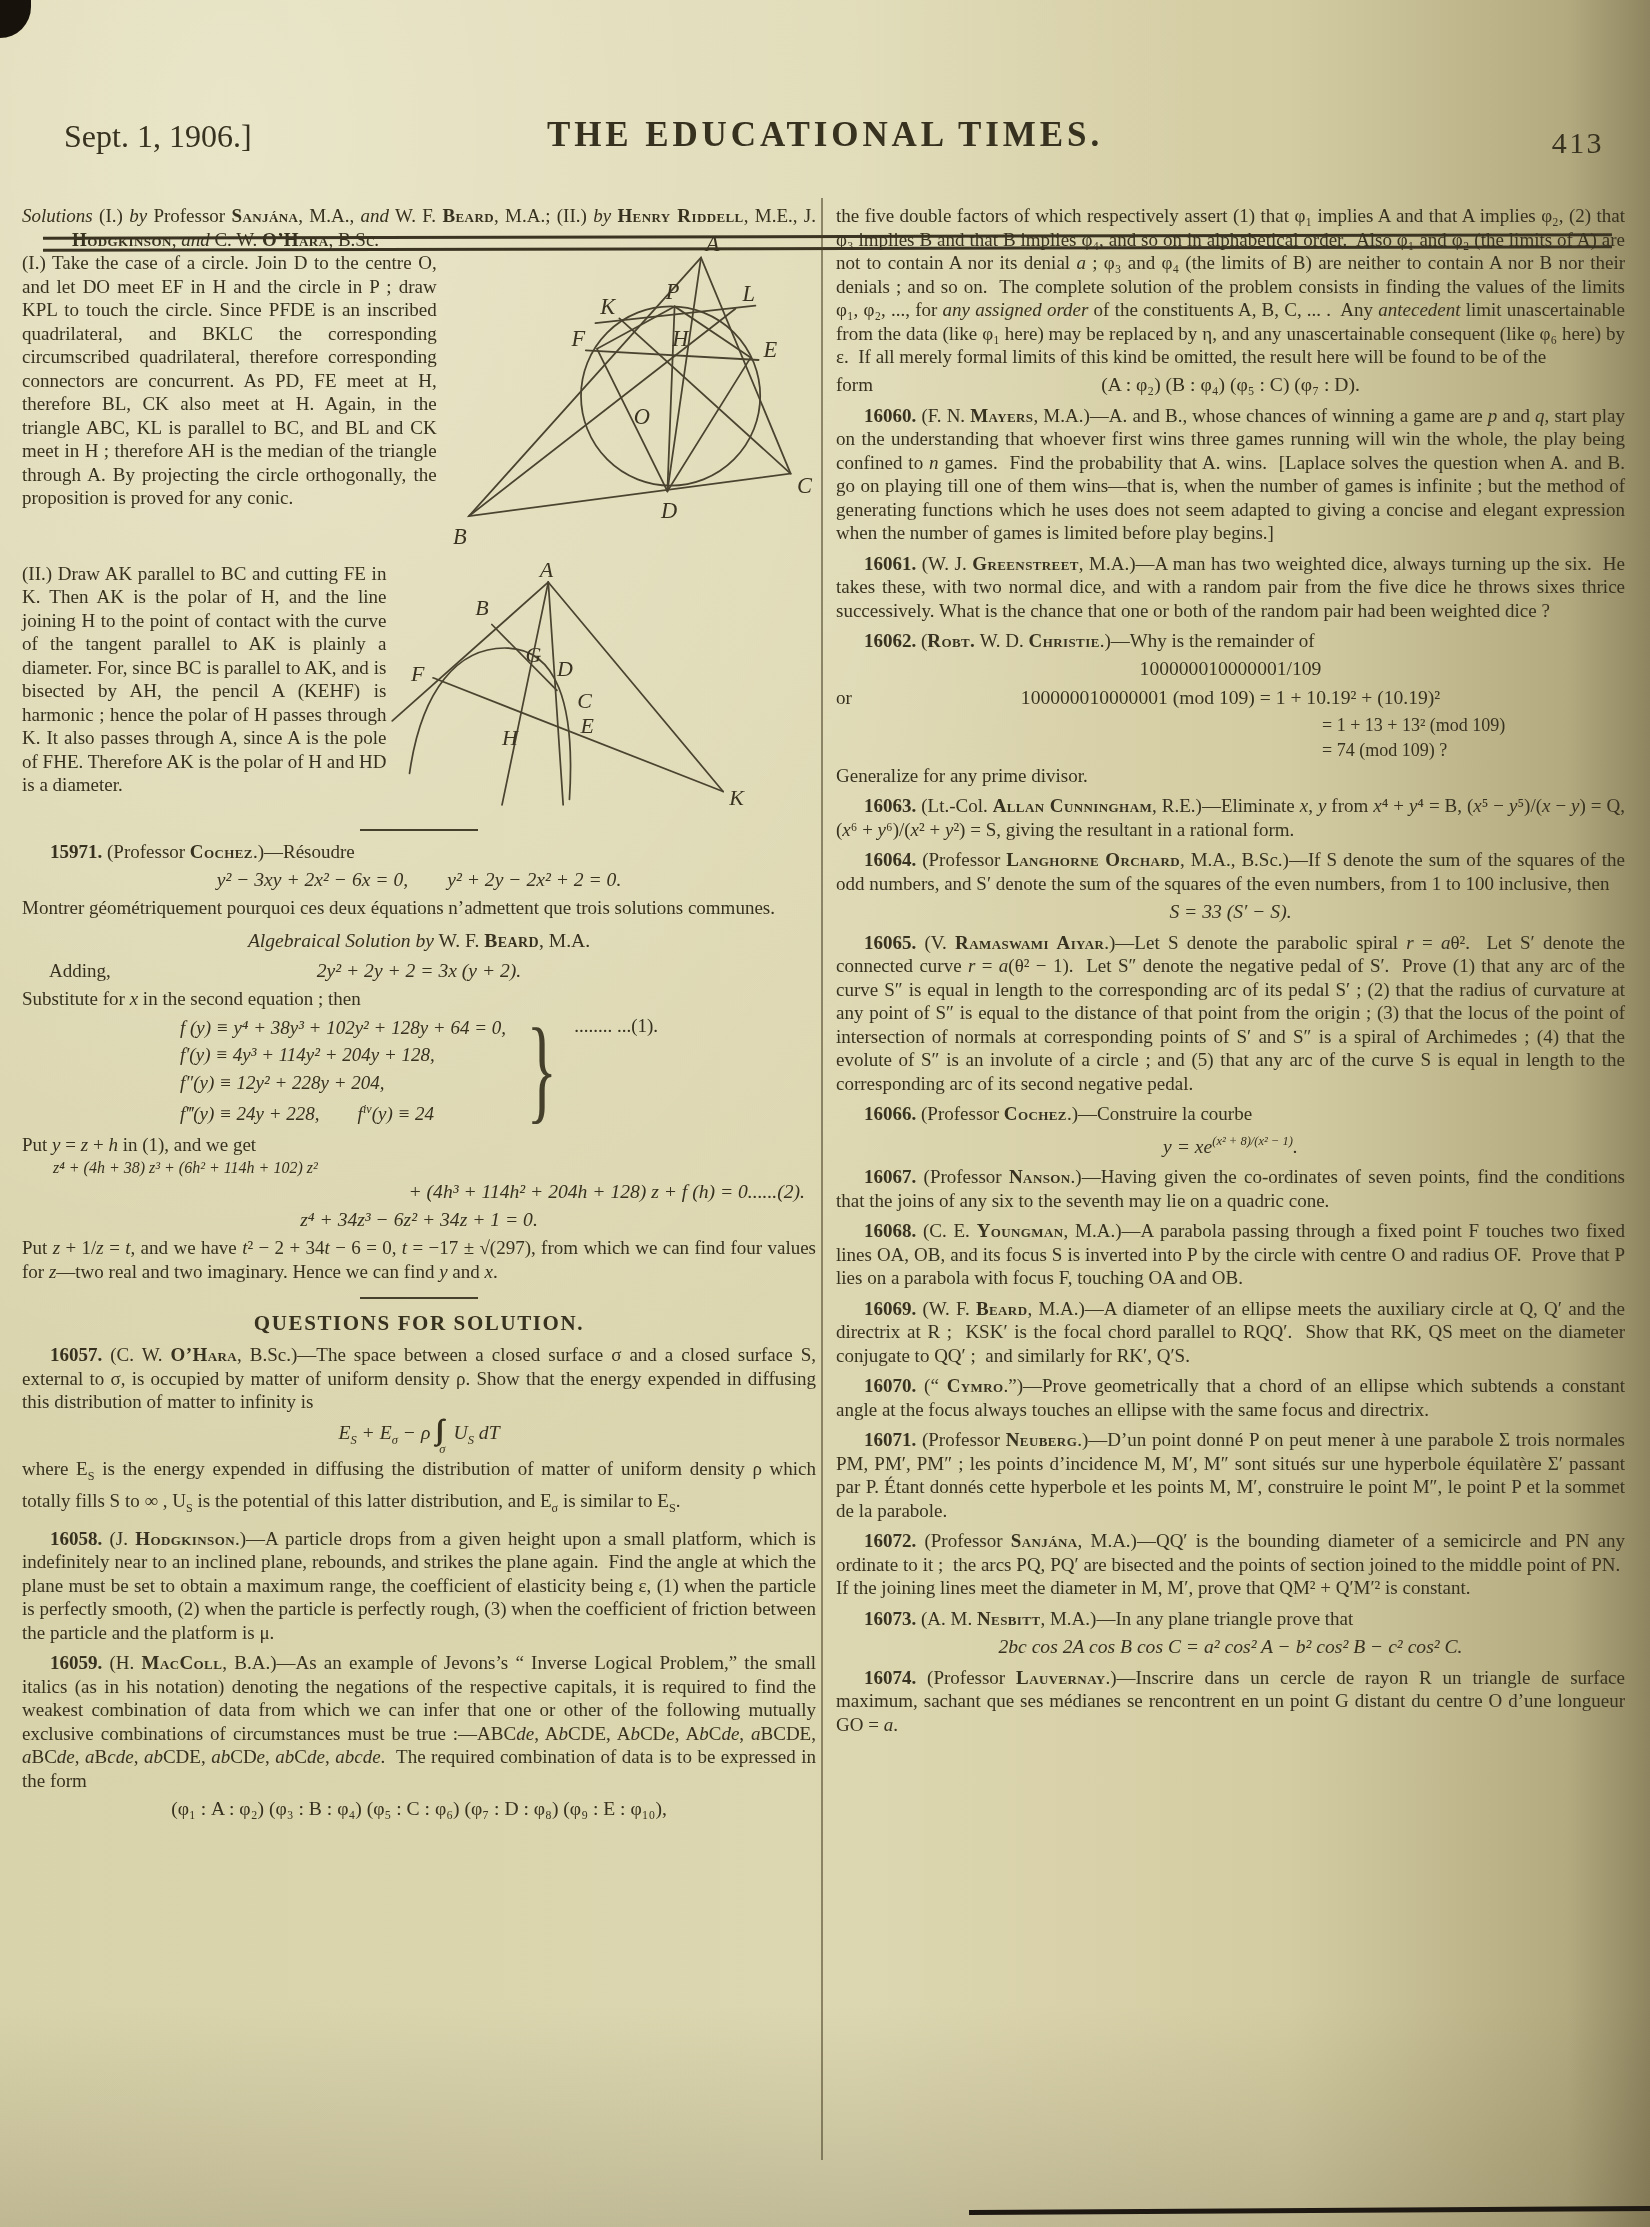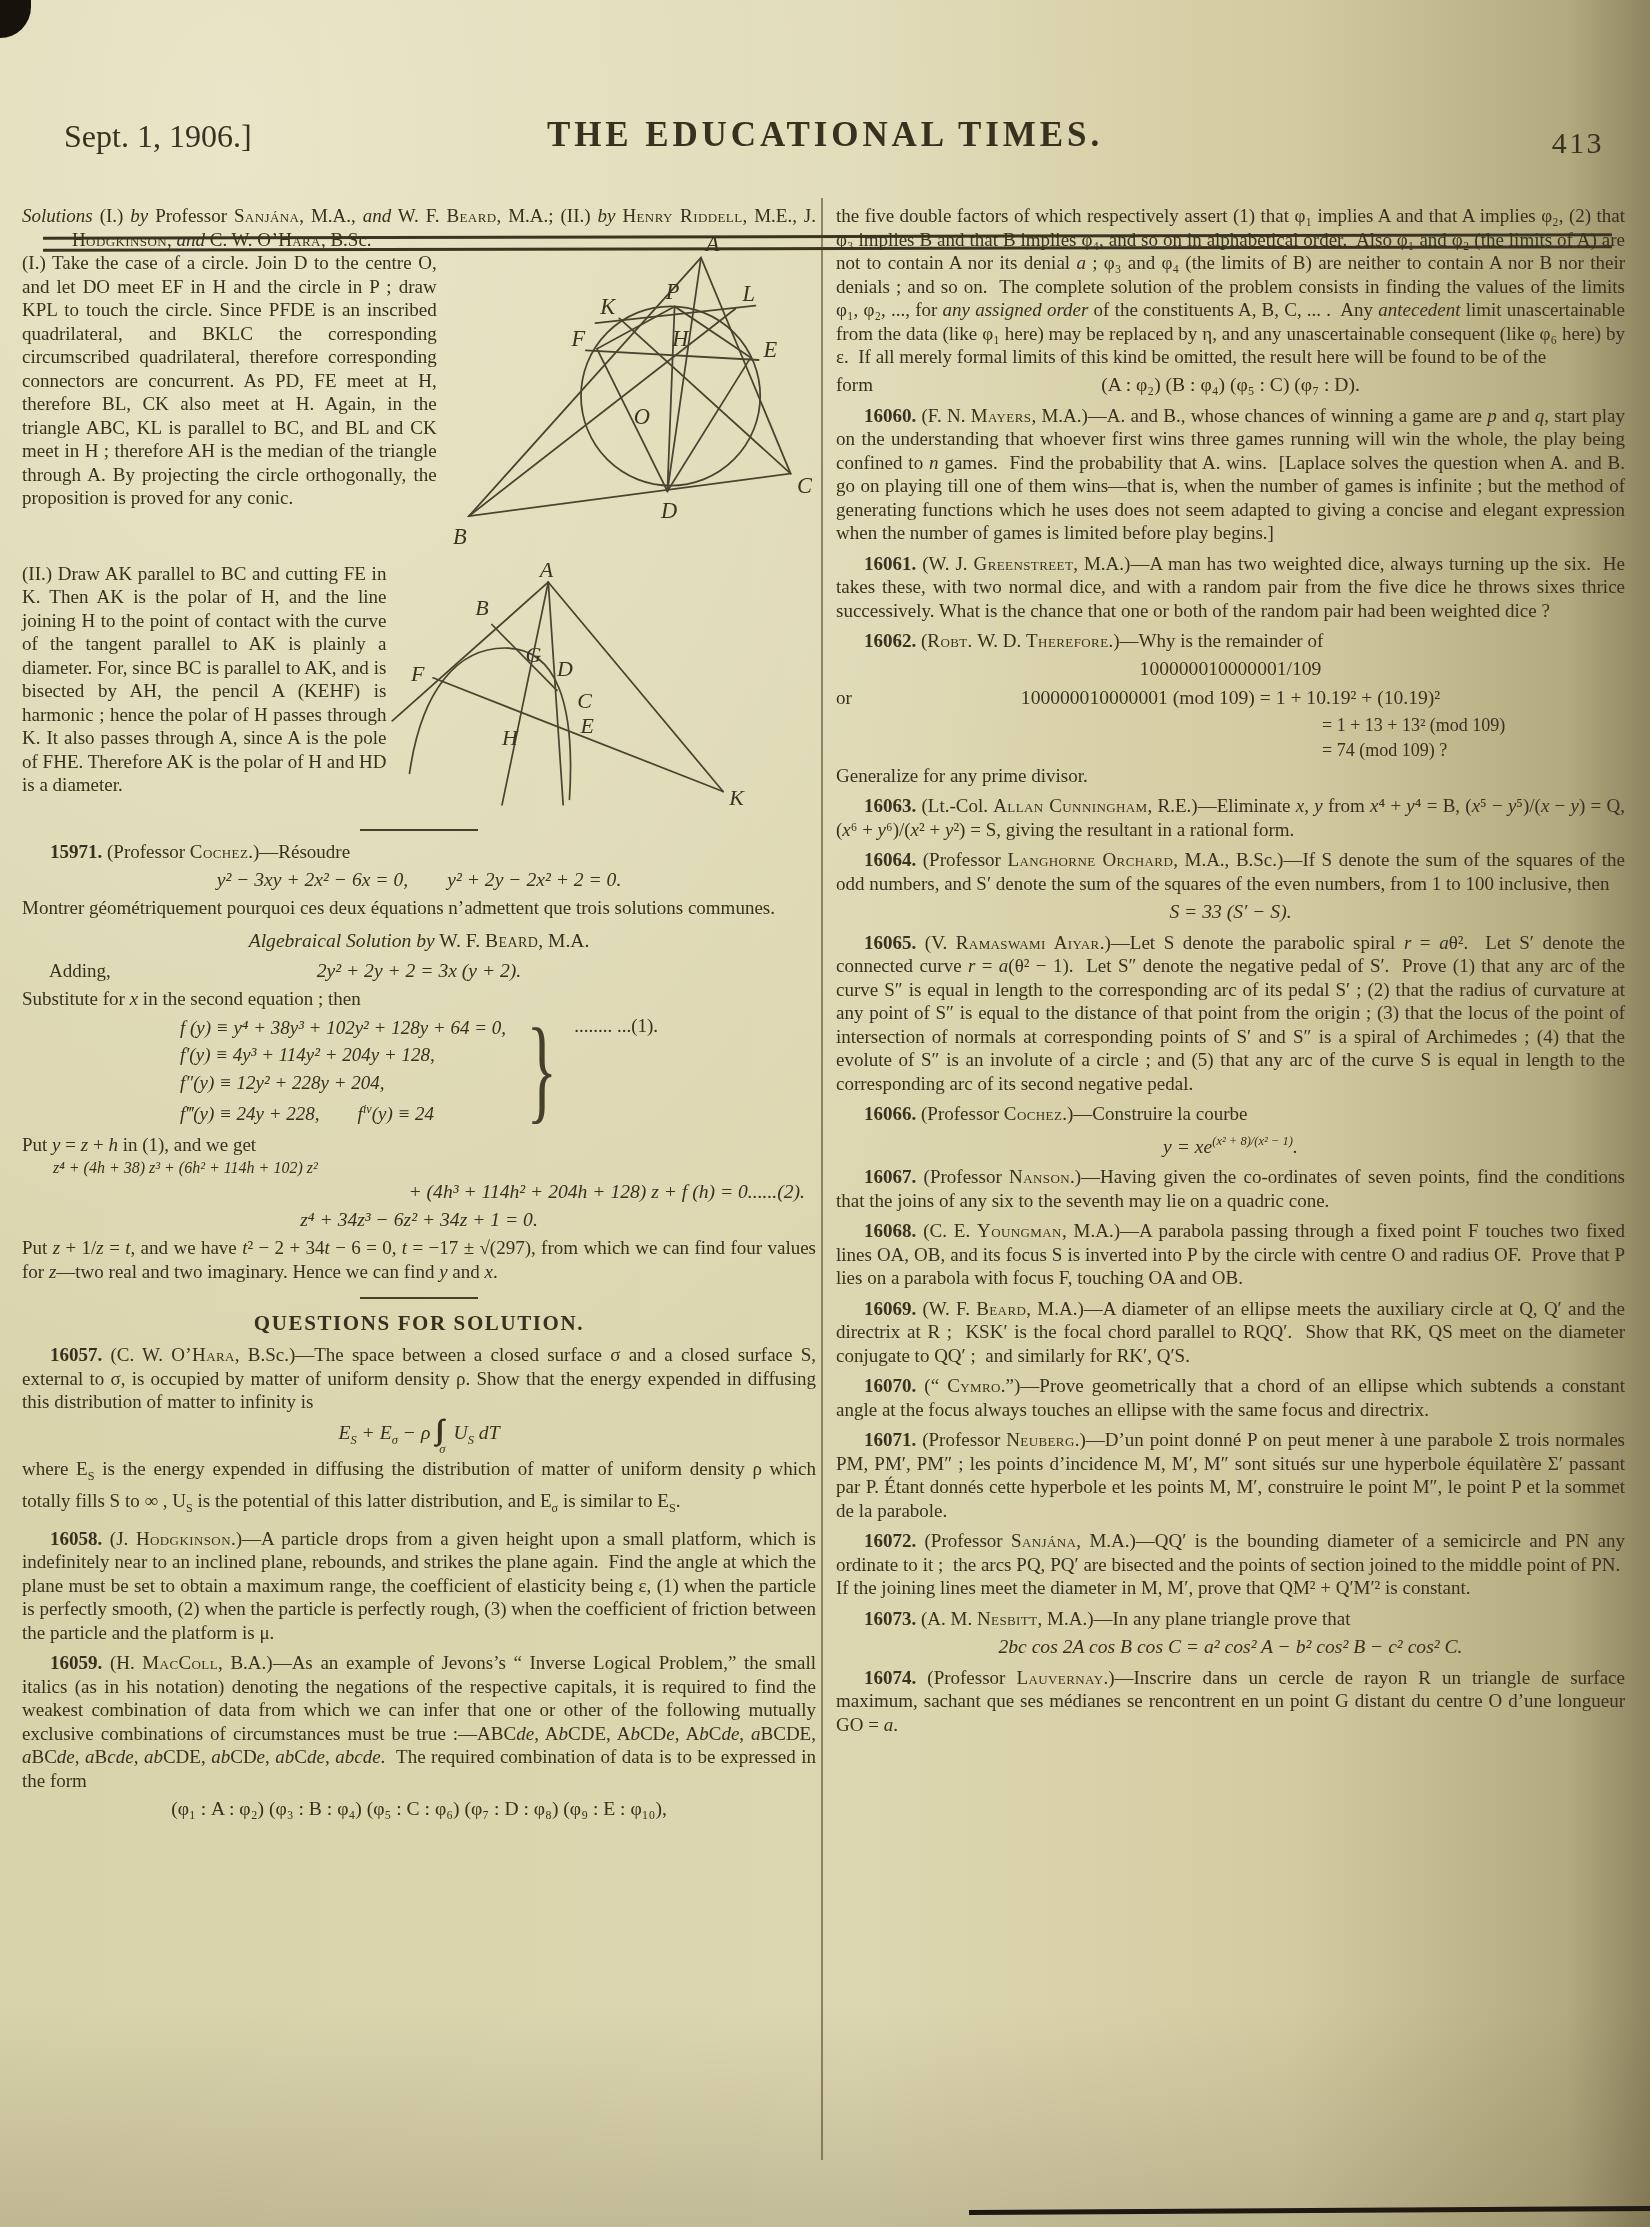--- a/index.html
+++ b/index.html
@@ -21,21 +21,21 @@
   .divider{position:absolute;left:821px;top:198px;height:1962px;width:1.6px;background:rgba(70,60,35,.55);}
   .col{position:absolute;top:204px;font-size:19px;line-height:23.5px;}
   .col-left{left:22px;width:794px;}
   .col-right{left:836px;width:789px;}
   p{margin:0;}
   .par{text-align:justify;}
   .prob{text-indent:28px;margin-top:7px;}
   .noind{text-indent:0;}
   .hang{padding-left:50px;text-indent:-50px;text-align:justify;}
   .it{font-style:italic;}
-  .sc{font-variant:small-caps;letter-spacing:0.4px;}
+  .sc{font-variant:small-caps;letter-spacing:0.4px;font-weight:bold;}
   .eq{text-align:center;font-size:19.6px;margin:4.7px 0;}
   .eqleft{margin:0 0 0 31px;font-size:16px;}
   .eqright{text-align:right;margin:0 11px 3.1px 0;font-size:19.6px;}
   .solhead{margin:9.4px 0 6.3px;}
   .labeled-eq{position:relative;text-align:center;font-size:19.6px;margin:4.7px 0;}
   .labeled-eq .lbl{position:absolute;left:27px;font-style:normal;font-size:19px;}
   .labeled-eq .or0{left:0;}
   .eq-system{display:flex;justify-content:center;margin:3.1px 0 4.7px;}
   .sys{font-size:19px;line-height:27.5px;}
   .sys div{white-space:nowrap;}
@@ -181,21 +181,21 @@
       <span class="lbl or0">form</span>
       <span>(A : φ₂) (B : φ₄) (φ₅ : C) (φ₇ : D).</span>
     </div>
   </div>
 
   <p class="par prob"><b>16060.</b> (F. N. <span class="sc">Mayers</span>, M.A.)—A. and B., whose chances of winning a game are <i>p</i> and <i>q</i>, start play on the understanding that whoever first wins three games running will win the whole, the play being confined to <i>n</i> games.&nbsp; Find the probability that A. wins.&nbsp; [Laplace solves the question when A. and B. go on playing till one of them wins—that is, when the number of games is infinite ; but the method of generating functions which he uses does not seem adapted to giving a concise and elegant expression when the number of games is limited before play begins.]</p>
 
   <p class="par prob"><b>16061.</b> (W. J. <span class="sc">Greenstreet</span>, M.A.)—A man has two weighted dice, always turning up the six.&nbsp; He takes these, with two normal dice, and with a random pair from the five dice he throws sixes thrice successively. What is the chance that one or both of the random pair had been weighted dice ?</p>
 
   <div>
-    <p class="par prob"><b>16062.</b> (<span class="sc">Robt.</span> W. D. <span class="sc">Therefore</span>.)—Why is the remainder of</p>
+    <p class="par prob"><b>16062.</b> (<span class="sc">Robt.</span> W. D. <span class="sc">Christie</span>.)—Why is the remainder of</p>
     <p class="eq">100000010000001/109</p>
     <div class="labeled-eq">
       <span class="lbl or0">or</span>
       <span>100000010000001 (mod 109) = 1 + 10.19² + (10.19)²</span>
     </div>
     <p class="indent-eq">= 1 + 13 + 13² (mod 109)</p>
     <p class="indent-eq">= 74 (mod 109) ?</p>
     <p class="par noind">Generalize for any prime divisor.</p>
   </div>
 

